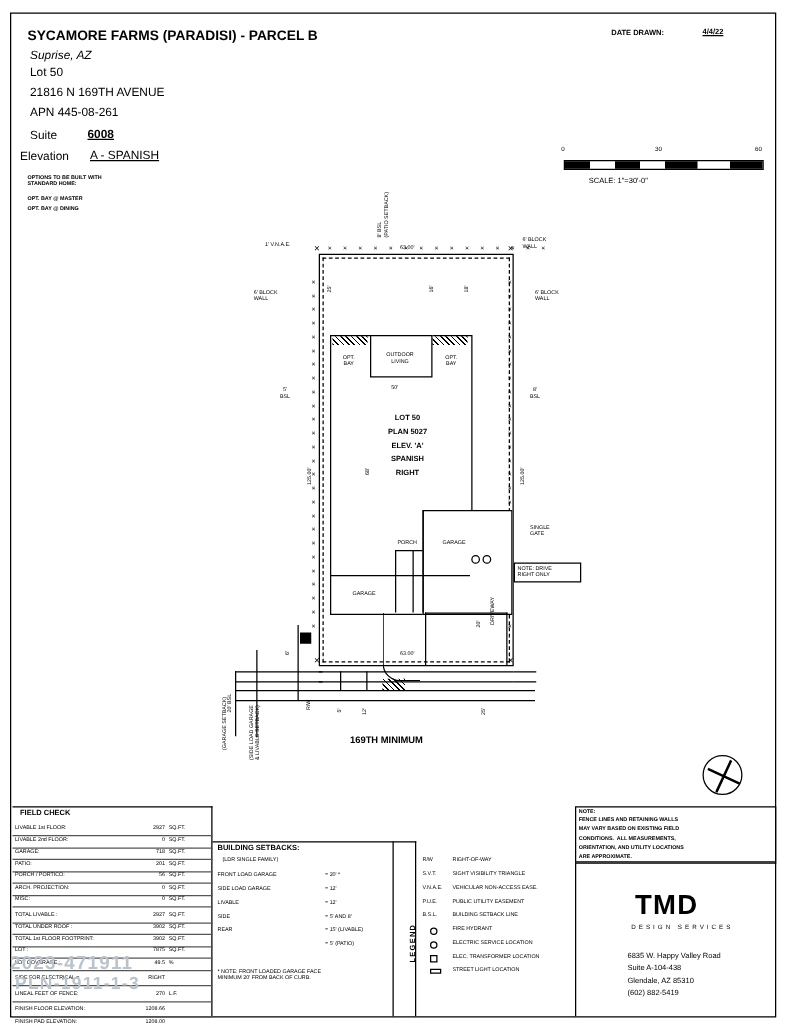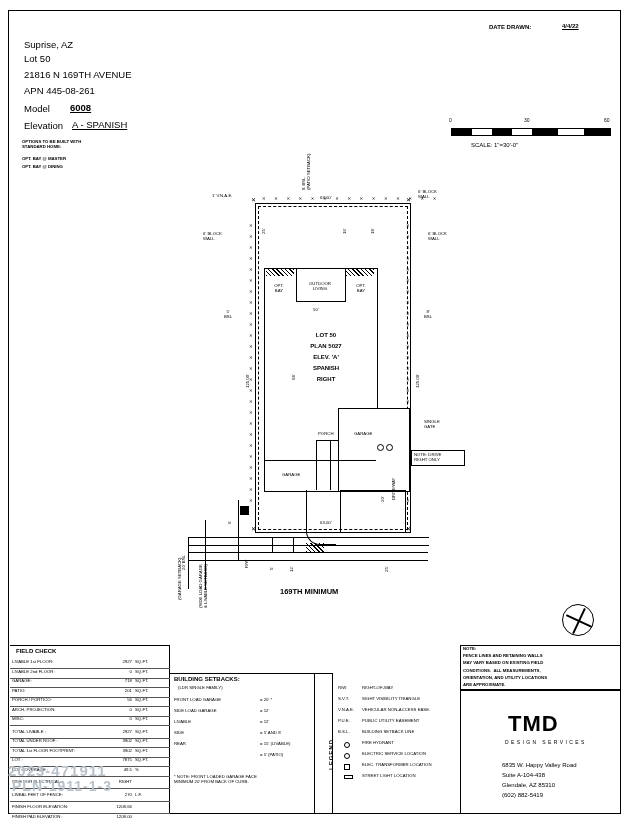--- a/index.html
+++ b/index.html
@@ -25,27 +25,28 @@
   .house{position:absolute;border:1.2px solid #000;background:#fff;}
   .wm{position:absolute;color:#b9c3cc;font-weight:bold;letter-spacing:1px;}
 </style>
 </head>
 <body>
 
 <div id="sheet">
 
   <div class="bx" id="border"></div>
 
-  <div class="t lg" style="left:24px;top:40px;">Suprise, AZ</div>
+  <div class="t xl b" style="left:22px;top:24px;">SYCAMORE FARMS (PARADISI) - PARCEL B</div>
+  <div class="t lg" style="left:24px;top:40px;font-style:italic;">Suprise, AZ</div>
   <div class="t lg" style="left:24px;top:54px;">Lot 50</div>
   <div class="t lg" style="left:24px;top:70px;">21816 N 169TH AVENUE</div>
   <div class="t lg" style="left:24px;top:86px;">APN 445-08-261</div>
-  <div class="t lg" style="left:24px;top:104px;">Model</div>
+  <div class="t lg" style="left:24px;top:104px;">Suite</div>
   <div class="t lg b u" style="left:70px;top:103px;">6008</div>
-  <div class="t lg" style="left:24px;top:121px;">Elevation</div>
+  <div class="t lg" style="left:16px;top:121px;">Elevation</div>
   <div class="t lg u" style="left:72px;top:120px;">A - SPANISH</div>
 
   <div class="t sm b" style="left:489px;top:24px;">DATE DRAWN:</div>
   <div class="t sm b u" style="left:562px;top:23px;">4/4/22</div>
 
   <div class="t vtiny b" style="left:22px;top:140px;white-space:pre-line;">OPTIONS TO BE BUILT WITH
 STANDARD HOME:</div>
   <div class="t vtiny b" style="left:22px;top:157px;">OPT. BAY @ MASTER</div>
   <div class="t vtiny b" style="left:22px;top:165px;">OPT. BAY @ DINING</div>
 

